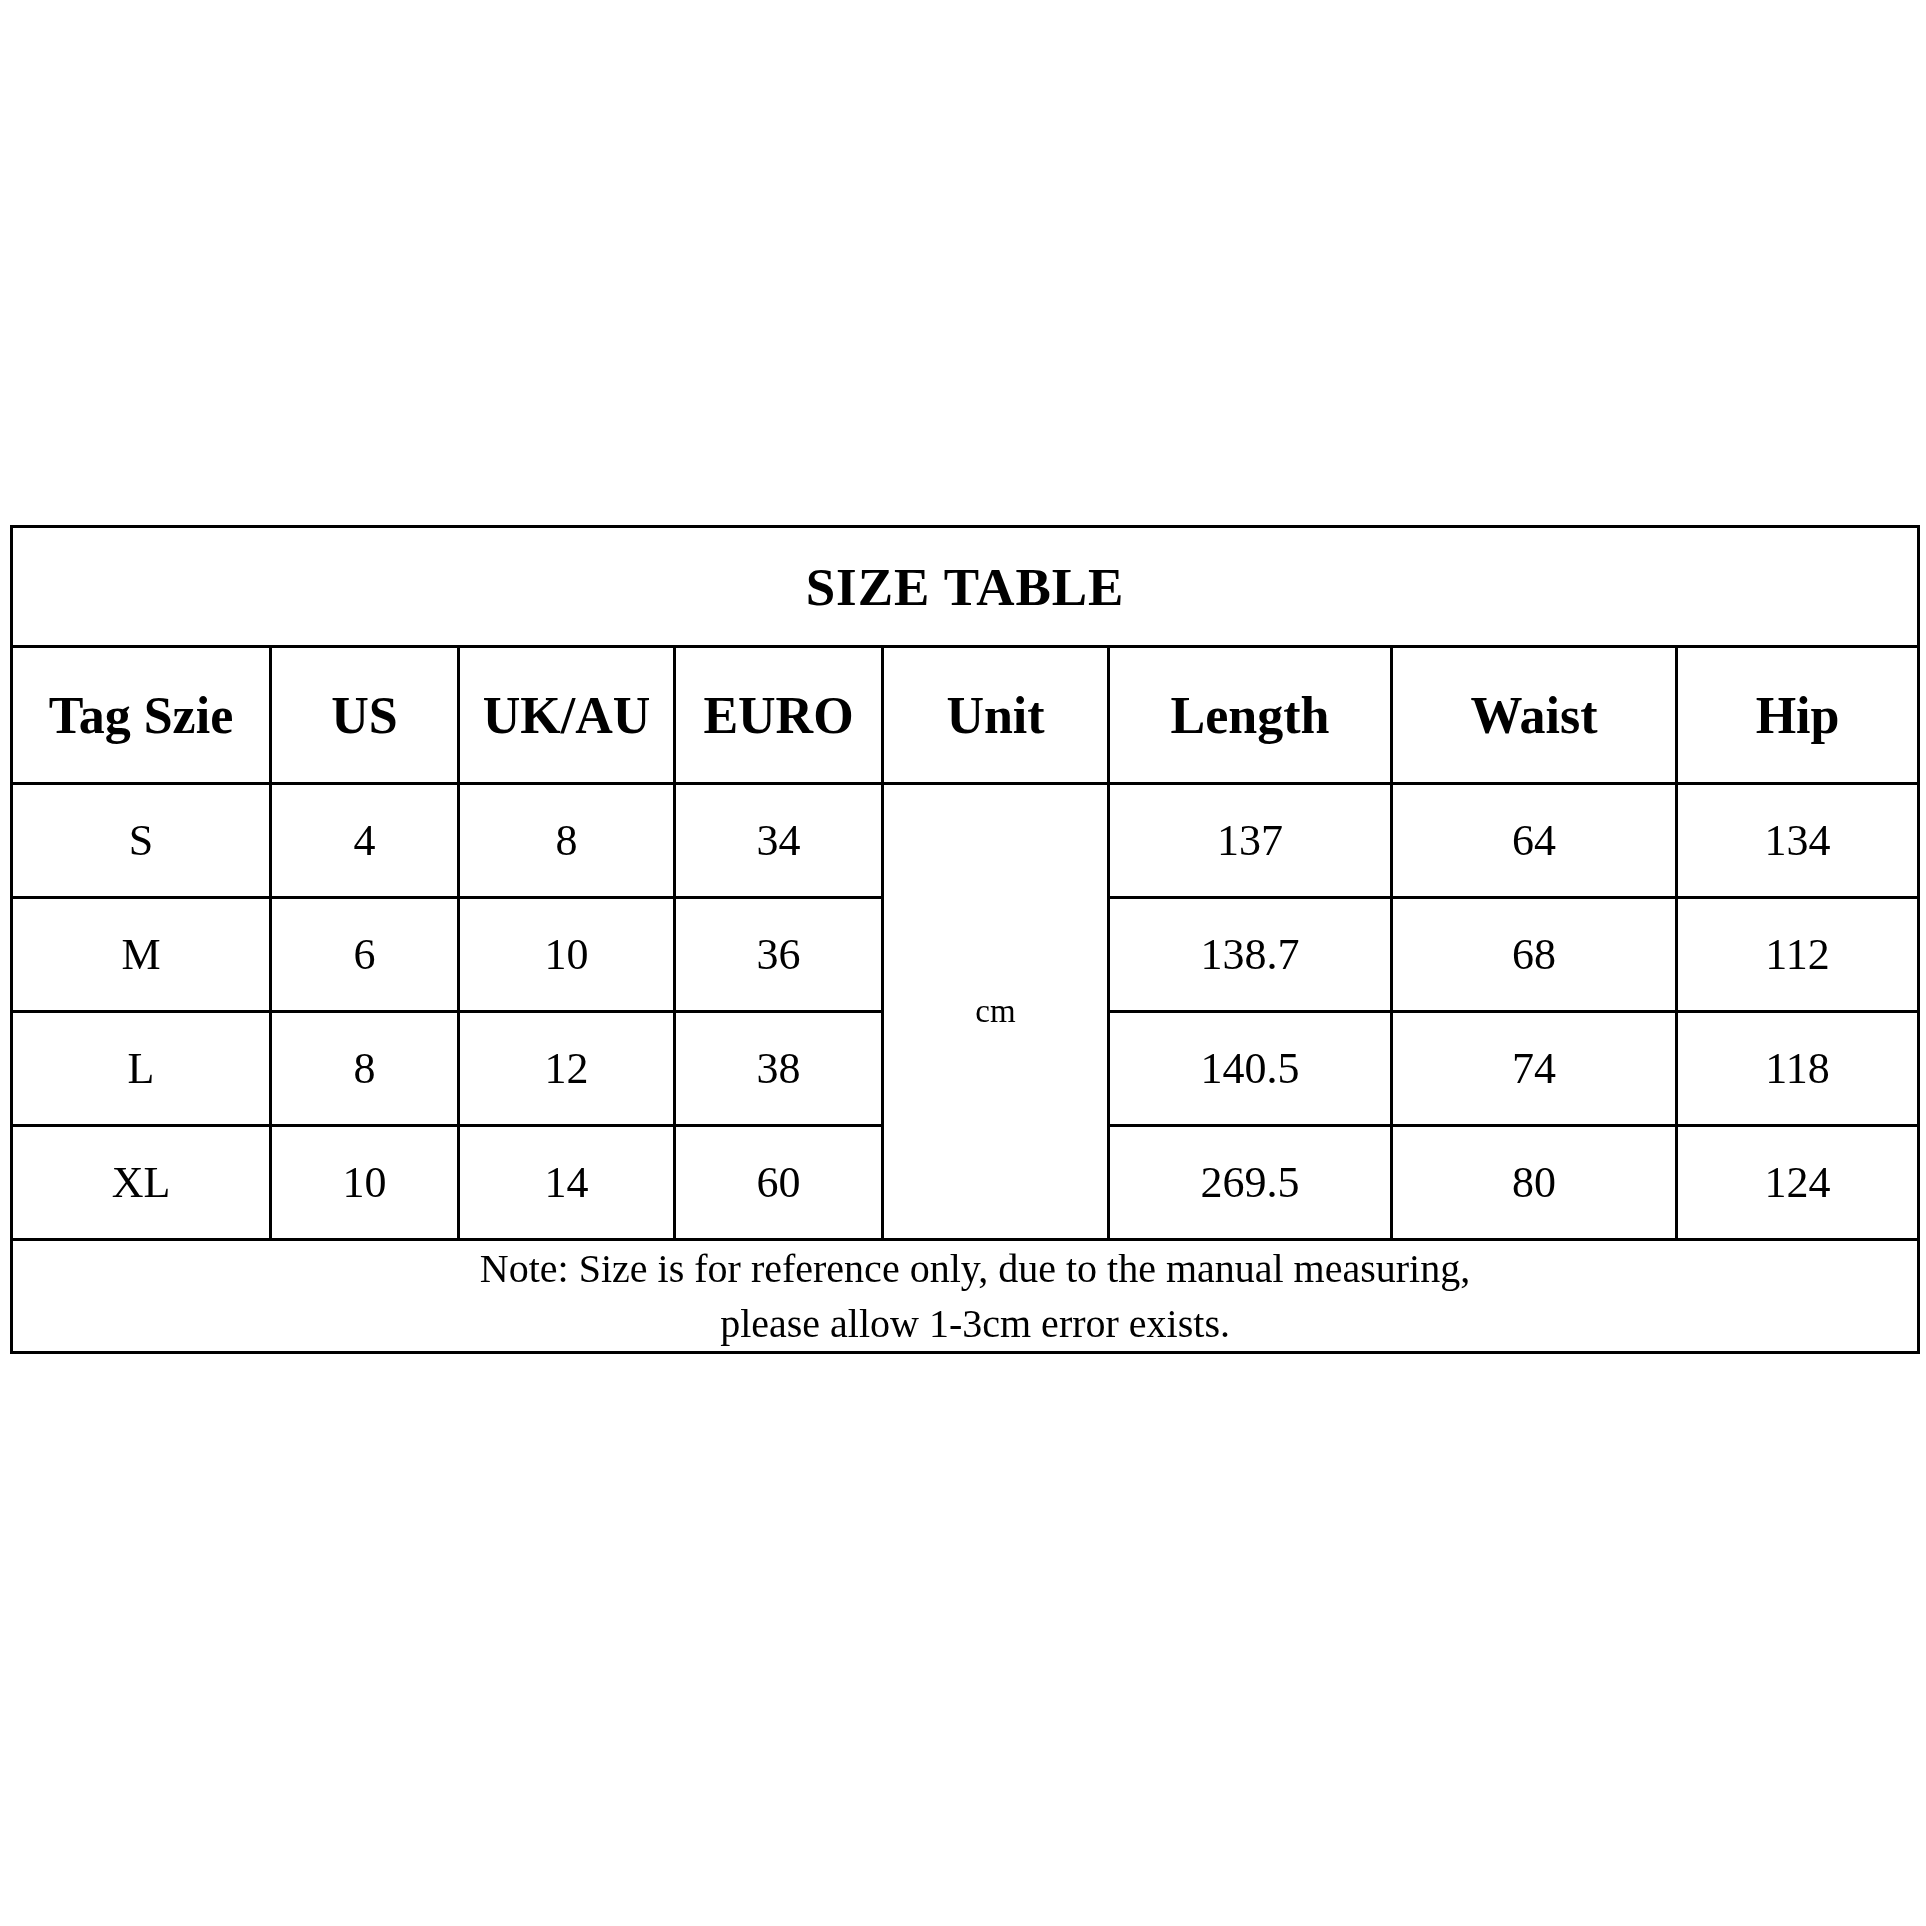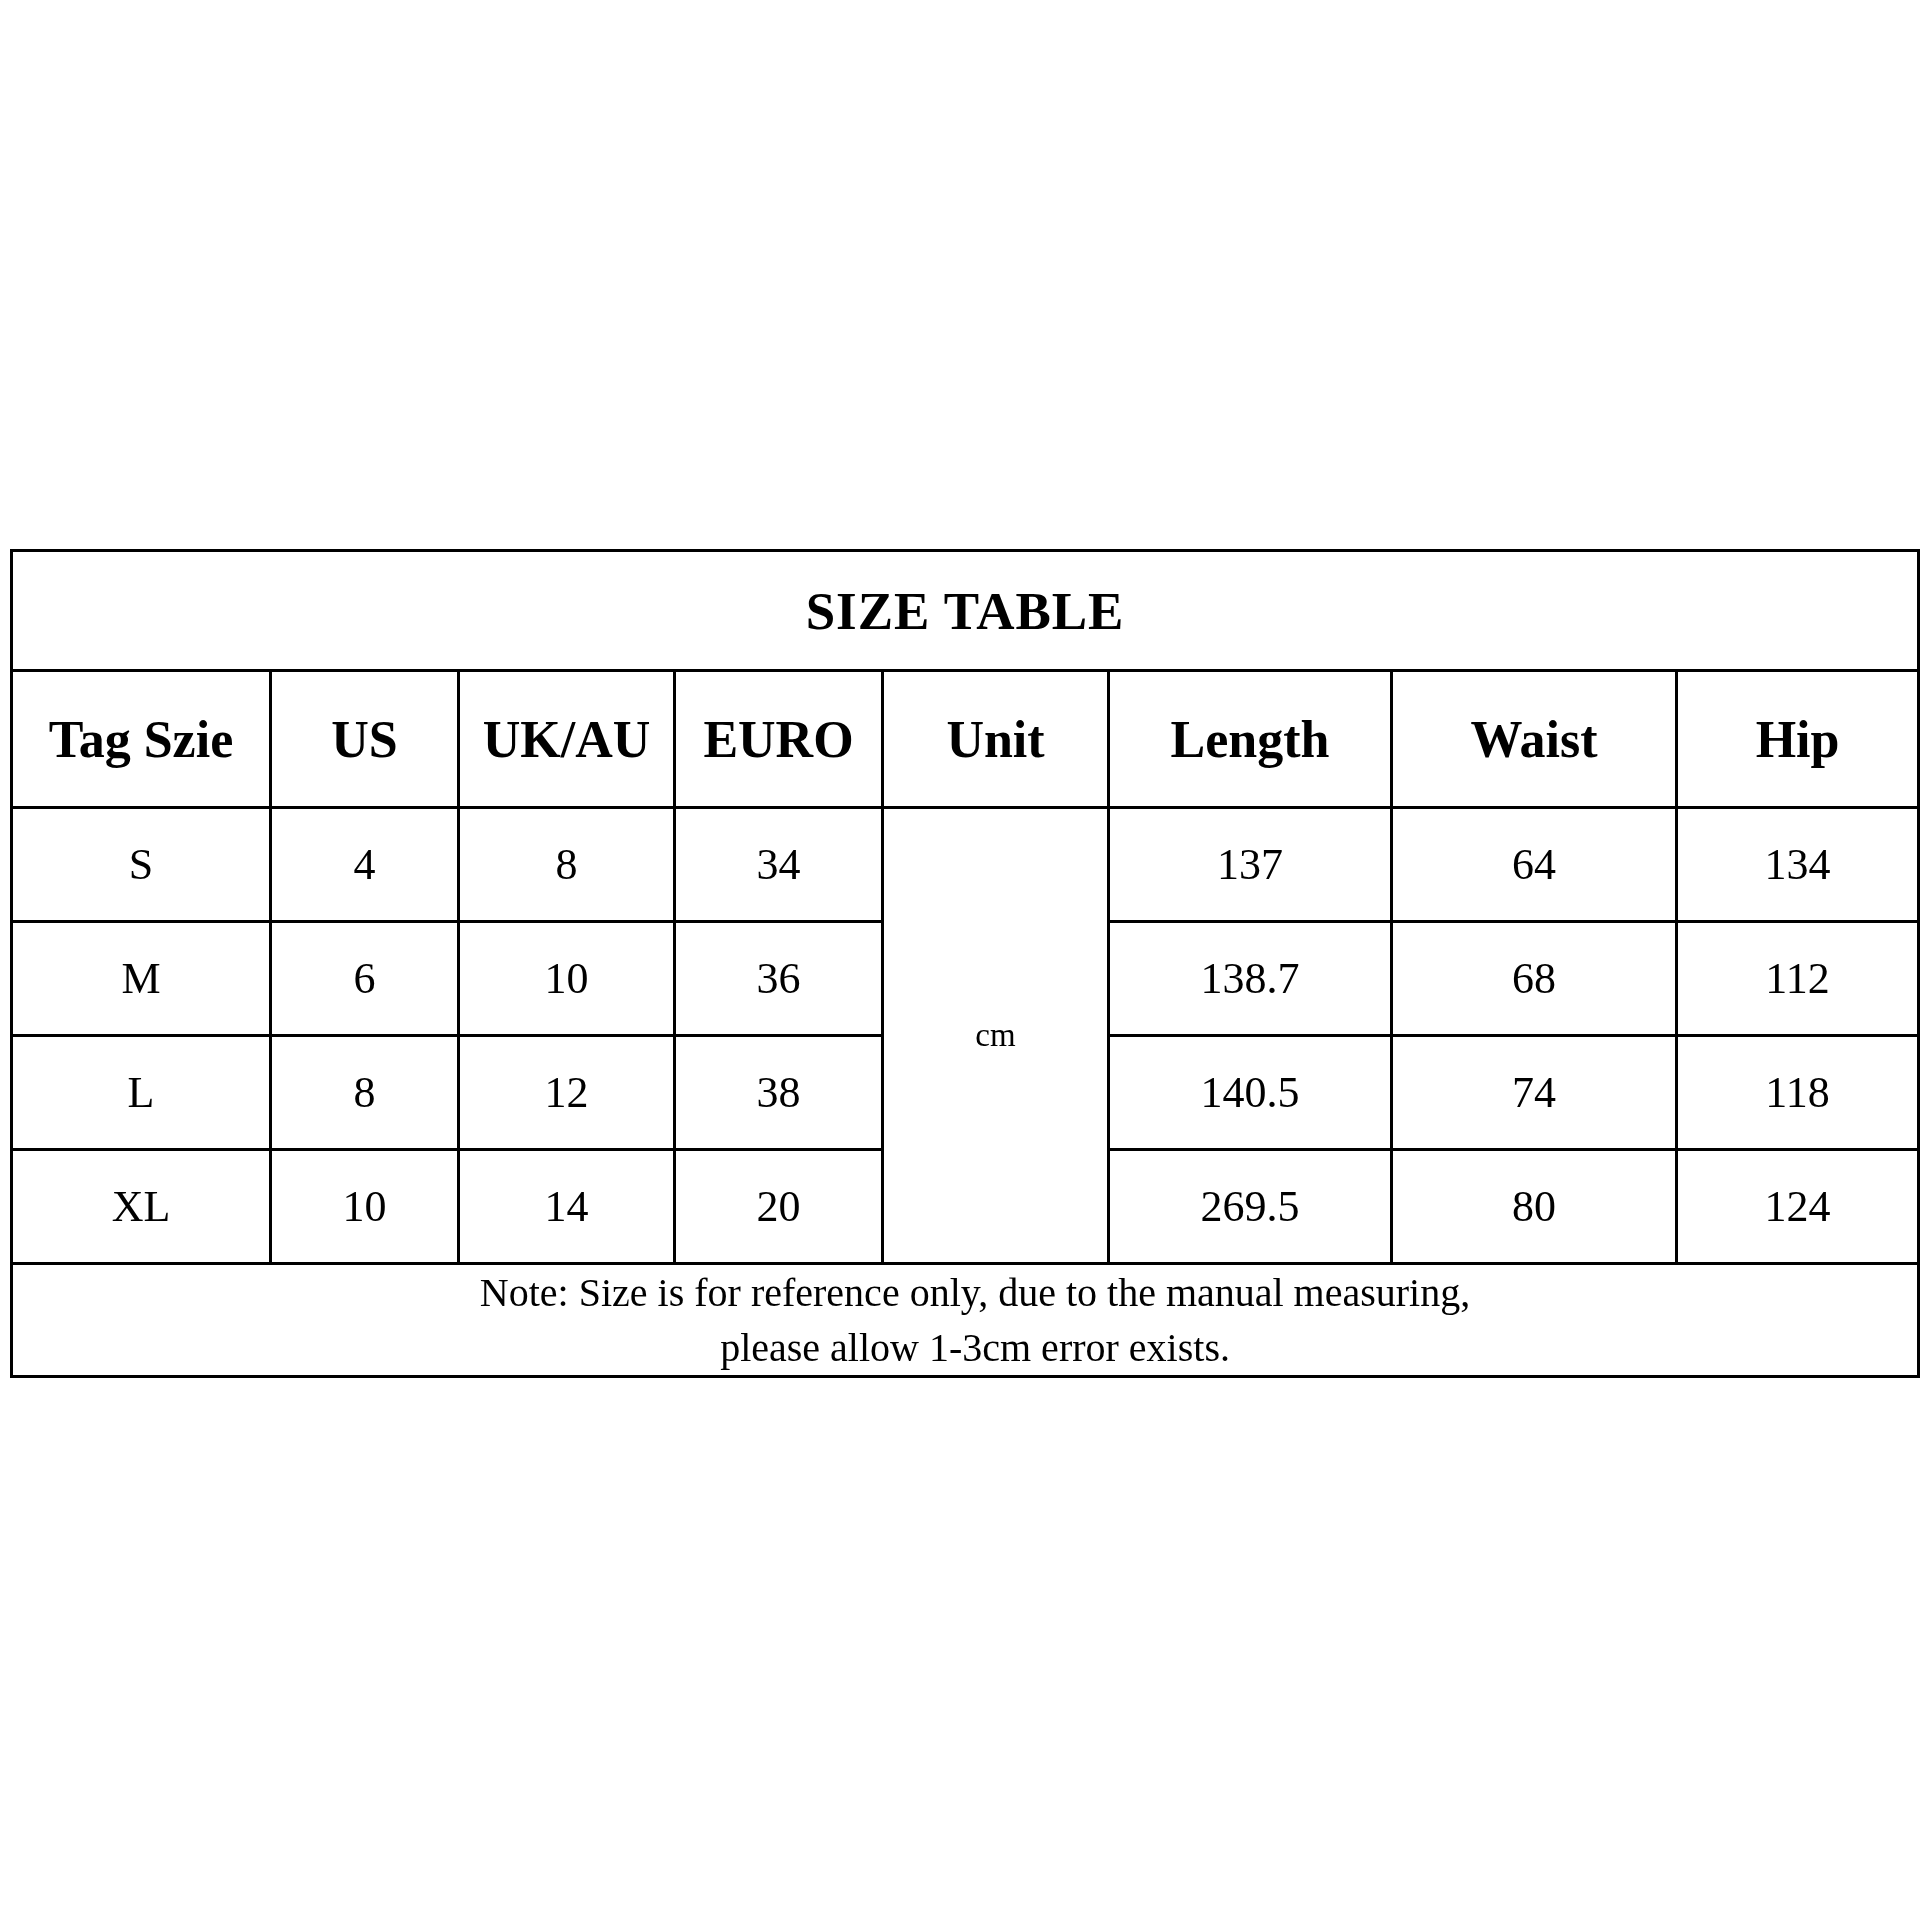--- a/index.html
+++ b/index.html
@@ -18,21 +18,20 @@
     position: absolute;
     left: 10px;
     top: 525px;
     width: 1907px;
   }
   table.size-table {
     border-collapse: collapse;
     table-layout: fixed;
     width: 1907px;
     background: #ffffff;
-    margin-top: 24px;
   }
   table.size-table td {
     border: 3px solid #000000;
     text-align: center;
     vertical-align: middle;
     padding: 0;
     color: #000000;
   }
   .title-cell {
     font-size: 53px;
@@ -132,21 +131,21 @@
         <td class="data-cell">38</td>
         <td class="data-cell">140.5</td>
         <td class="data-cell">74</td>
         <td class="data-cell">118</td>
       </tr>
 
       <tr>
         <td class="data-cell">XL</td>
         <td class="data-cell">10</td>
         <td class="data-cell">14</td>
-        <td class="data-cell">20</td>
+        <td class="data-cell">60</td>
         <td class="data-cell">269.5</td>
         <td class="data-cell">80</td>
         <td class="data-cell">124</td>
       </tr>
 
       <tr>
         <td class="note-cell" colspan="8">
           <span class="note-line">Note: Size is for reference only, due to the manual measuring,</span>
           <span class="note-line">please allow 1-3cm error exists.</span>
         </td>

